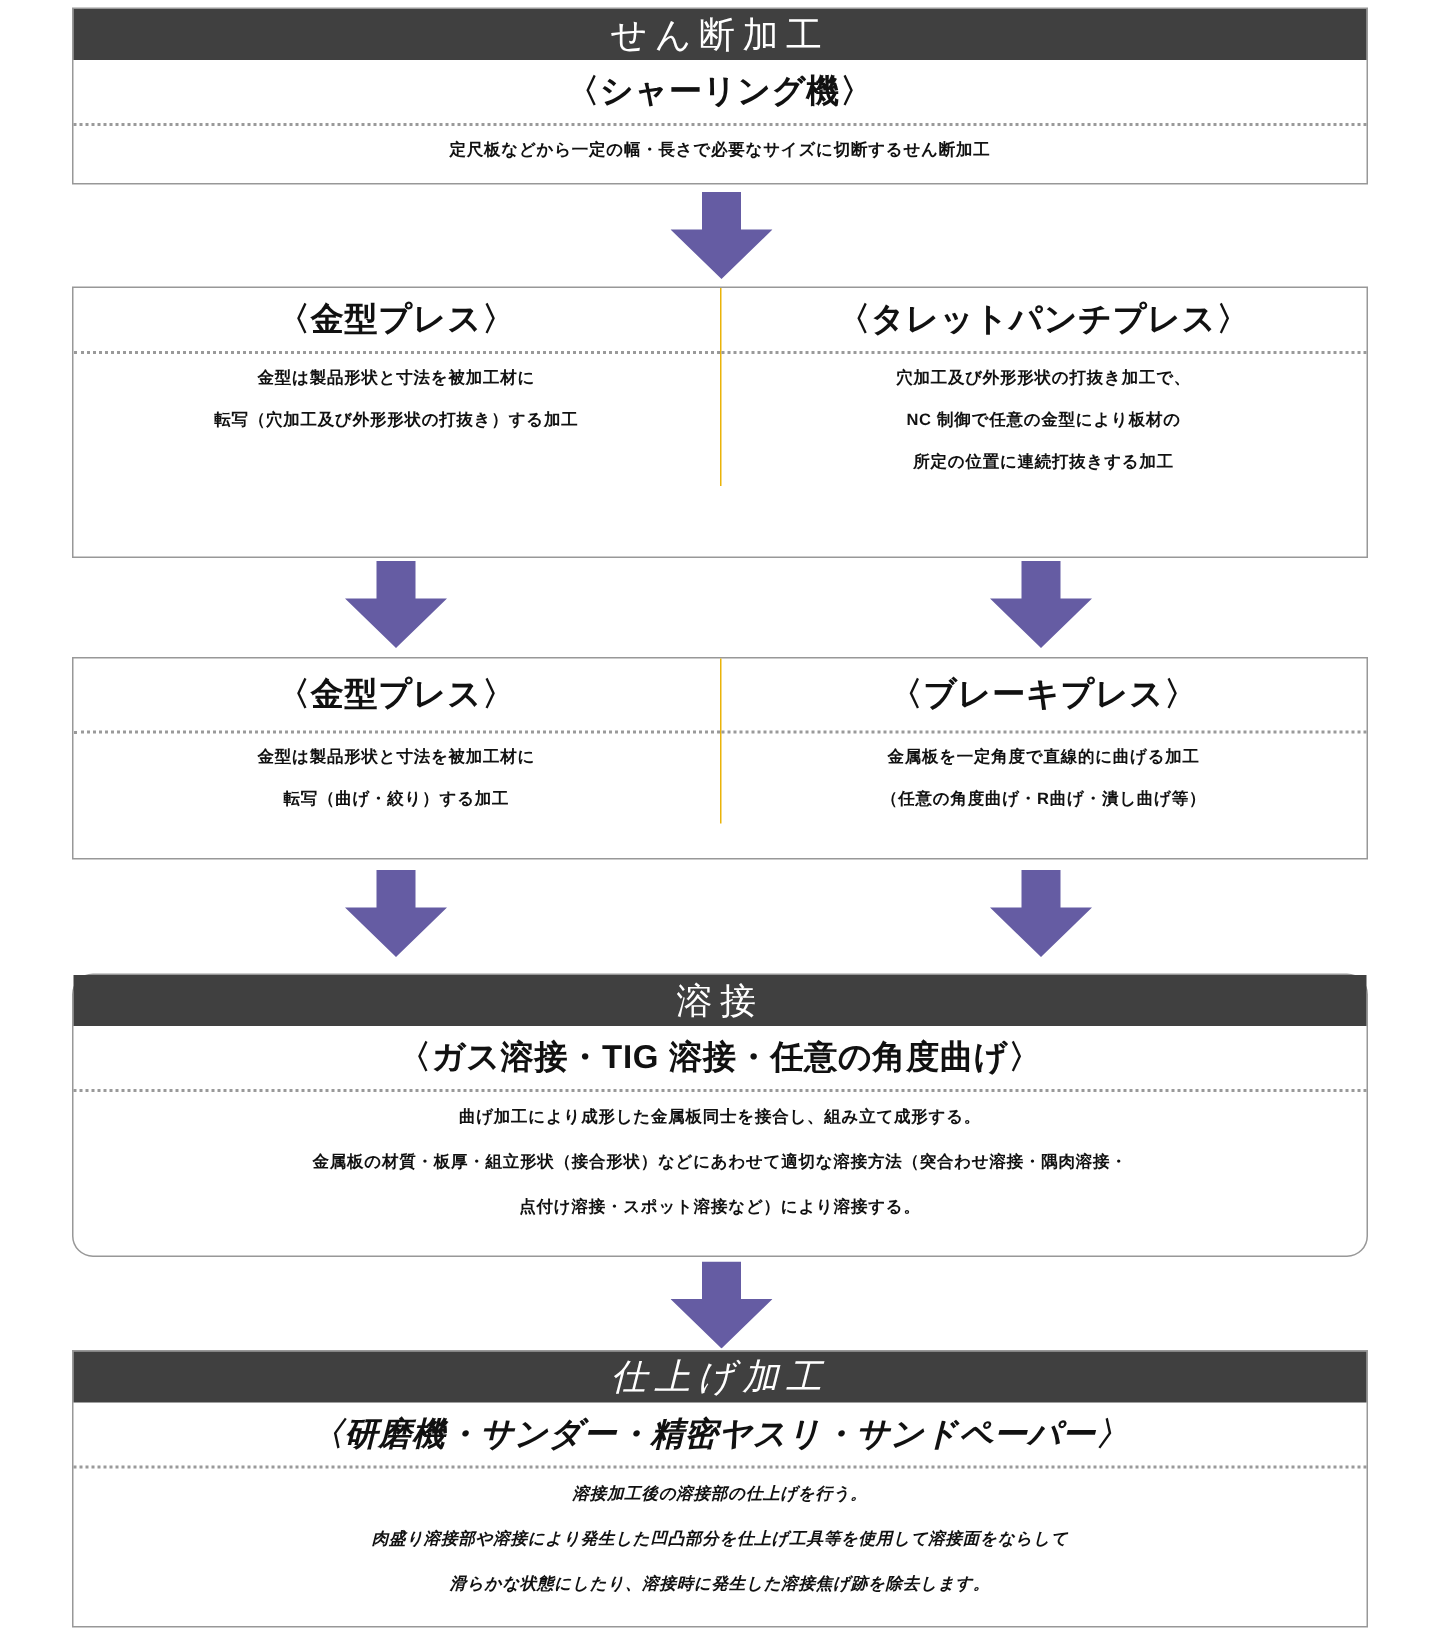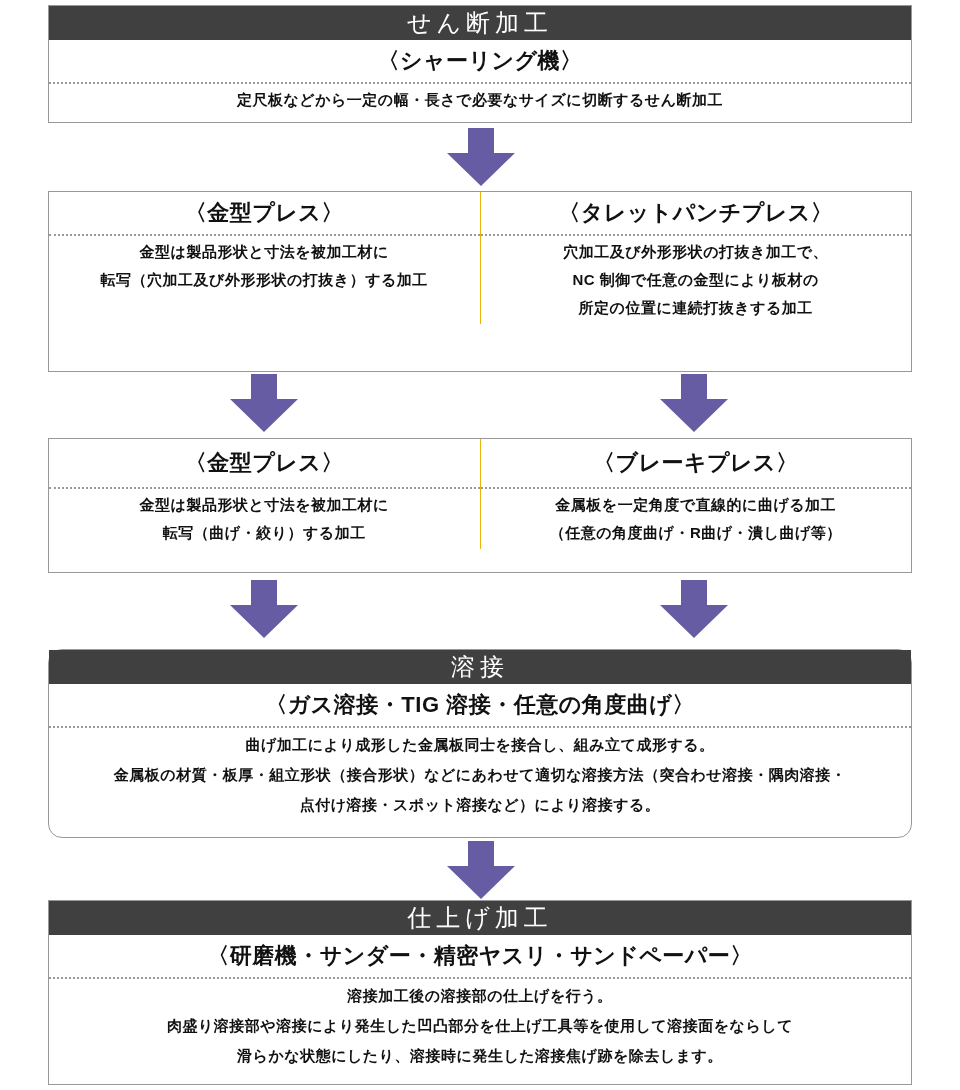--- a/index.html
+++ b/index.html
@@ -55,21 +55,21 @@
     border-bottom: 2px dotted #9a9a9a;
     letter-spacing: 0.5px;
   }
   .machine.tall { flex: 0 0 50px; }
   .desc {
     flex: 1 1 auto;
     display: flex;
     align-items: center;
     justify-content: center;
     text-align: center;
-    font-size: 15px;
+    font-size: 11px;
     font-weight: bold;
     line-height: 28px;
     white-space: pre-line;
     letter-spacing: 0.5px;
     padding: 2px 8px;
   }
   .desc.wide { line-height: 30px; }
   .arrow {
     position: absolute;
     width: 68px;
@@ -165,21 +165,21 @@
     </div>
   </div>
 </section>
 
 <div class="arrow" style="left:447px;top:841px;">
   <svg width="68" height="58" viewBox="0 0 68 58">
     <path d="M21 0 H47 V25 H68 L34 58 L0 25 H21 Z" fill="#655CA3"></path>
   </svg>
 </div>
 
-<section class="step" style="top:900px;height:185px;">
+<section class="step" style="top:900px;height:185px;font-style:italic;">
   <div class="step-header">
     <span>仕上げ加工</span>
   </div>
   <div class="cols">
     <div class="col">
       <div class="machine">〈研磨機・サンダー・精密ヤスリ・サンドペーパー〉</div>
       <div class="desc wide">溶接加工後の溶接部の仕上げを行う。
 肉盛り溶接部や溶接により発生した凹凸部分を仕上げ工具等を使用して溶接面をならして
 滑らかな状態にしたり、溶接時に発生した溶接焦げ跡を除去します。</div>
     </div>

